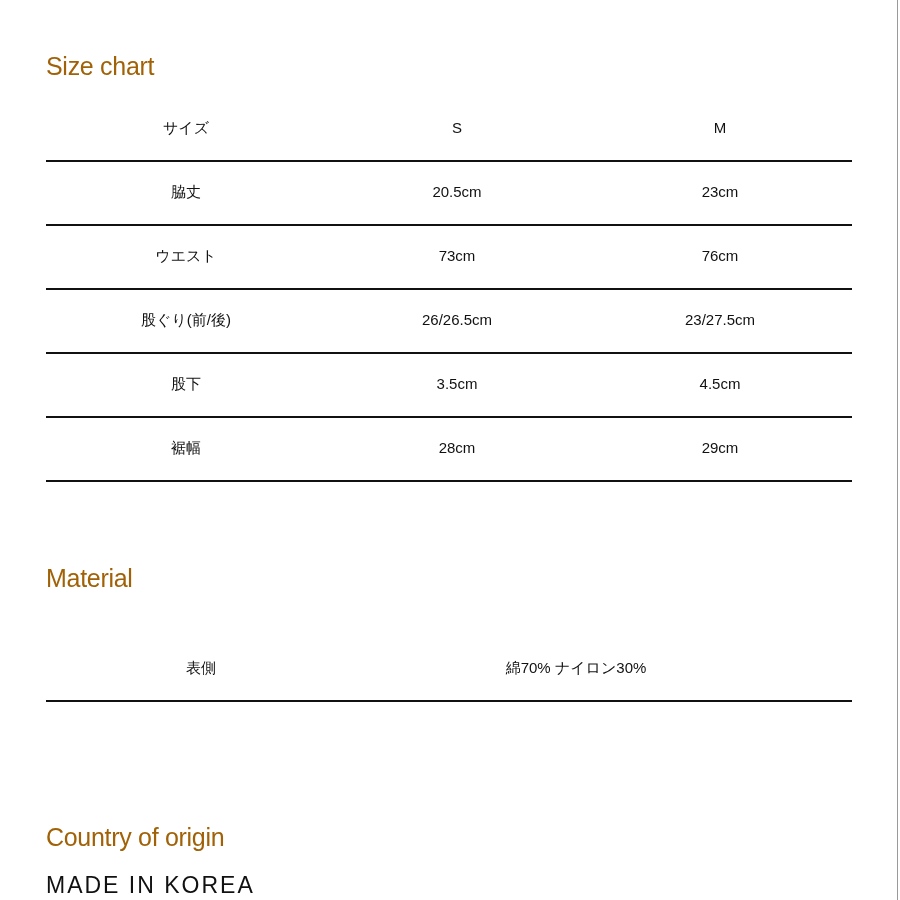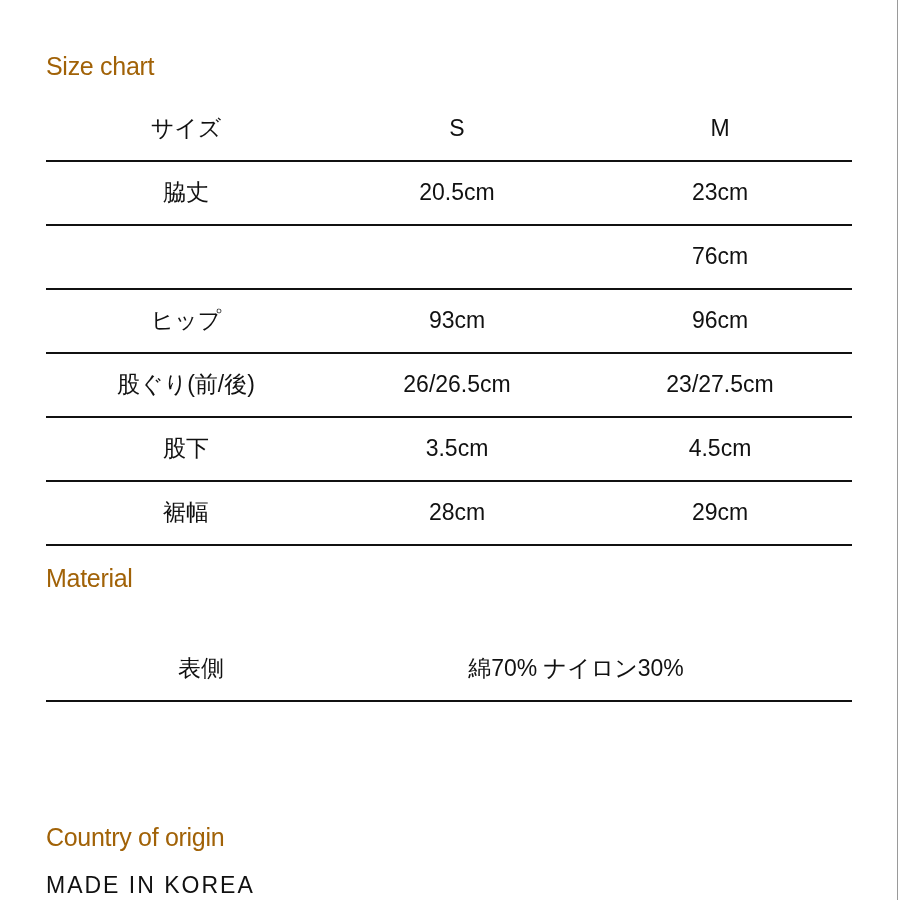--- a/index.html
+++ b/index.html
@@ -3,21 +3,21 @@
 <meta charset="utf-8">
 <style>
   html, body { margin:0; padding:0; }
   body { width:900px; height:900px; background:#ffffff; position:relative; overflow:hidden;
          font-family:"Liberation Sans", "DejaVu Sans", sans-serif; color:#111; }
   .edge { position:absolute; left:897px; top:0; width:1px; height:900px; background:#9a9a9a; }
   .heading { position:absolute; left:46px; font-size:25px; letter-spacing:-0.3px; color:#a16207; }
   .tbl { position:absolute; left:46px; width:806px; }
   .row { position:relative; height:62px; }
   .row.line { border-bottom:2px solid #111; }
-  .cell { position:absolute; top:0; height:60px; line-height:60px; font-size:23px; text-align:center; }
+  .cell { position:absolute; top:0; height:60px; line-height:60px; font-size:15px; text-align:center; }
   .c1 { left:0; width:280px; }
   .c2 { left:280px; width:262px; }
   .c3 { left:542px; width:264px; }
   .m1 { left:0; width:310px; }
   .m2 { left:330px; width:400px; }
   .origin { position:absolute; left:46px; top:872px; font-size:23px; letter-spacing:2px; }
 </style>
 </head>
 <body>
 
@@ -30,26 +30,23 @@
     <div class="cell c1">サイズ</div>
     <div class="cell c2">S</div>
     <div class="cell c3">M</div>
   </div>
   <div class="row line">
     <div class="cell c1">脇丈</div>
     <div class="cell c2">20.5cm</div>
     <div class="cell c3">23cm</div>
   </div>
   <div class="row line">
+    <div class="cell c1">ウエスト</div>
+    <div class="cell c2">73cm</div>
     <div class="cell c3">76cm</div>
-  </div>
-  <div class="row line">
-    <div class="cell c1">ヒップ</div>
-    <div class="cell c2">93cm</div>
-    <div class="cell c3">96cm</div>
   </div>
   <div class="row line">
     <div class="cell c1">股ぐり(前/後)</div>
     <div class="cell c2">26/26.5cm</div>
     <div class="cell c3">23/27.5cm</div>
   </div>
   <div class="row line">
     <div class="cell c1">股下</div>
     <div class="cell c2">3.5cm</div>
     <div class="cell c3">4.5cm</div>

